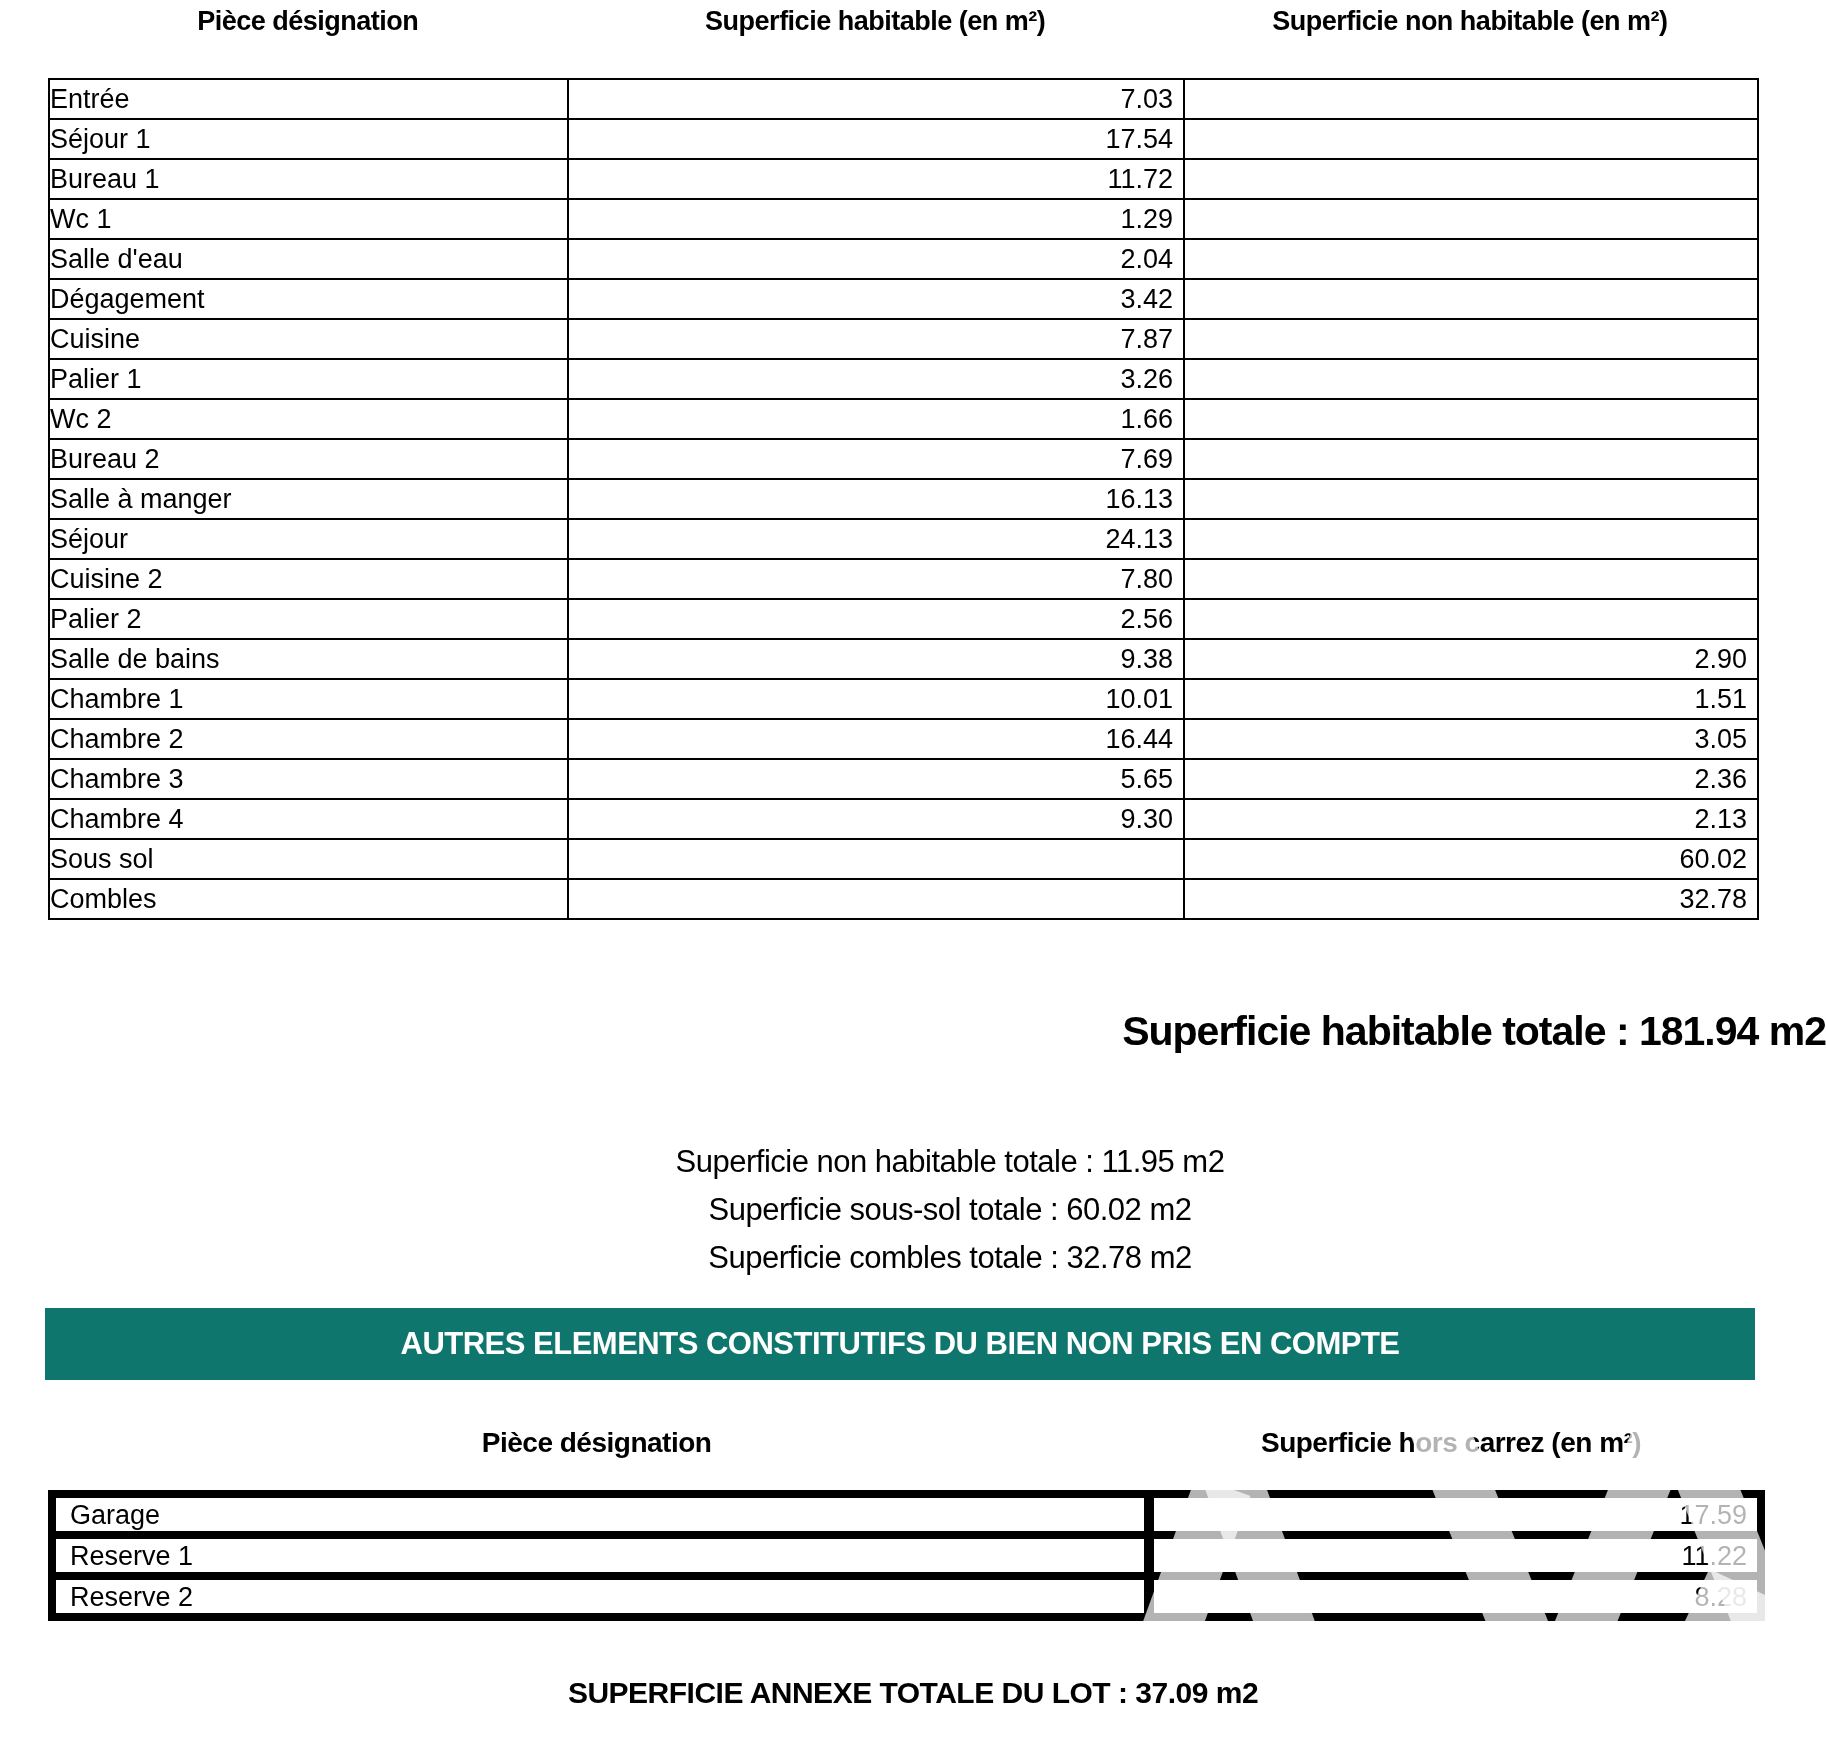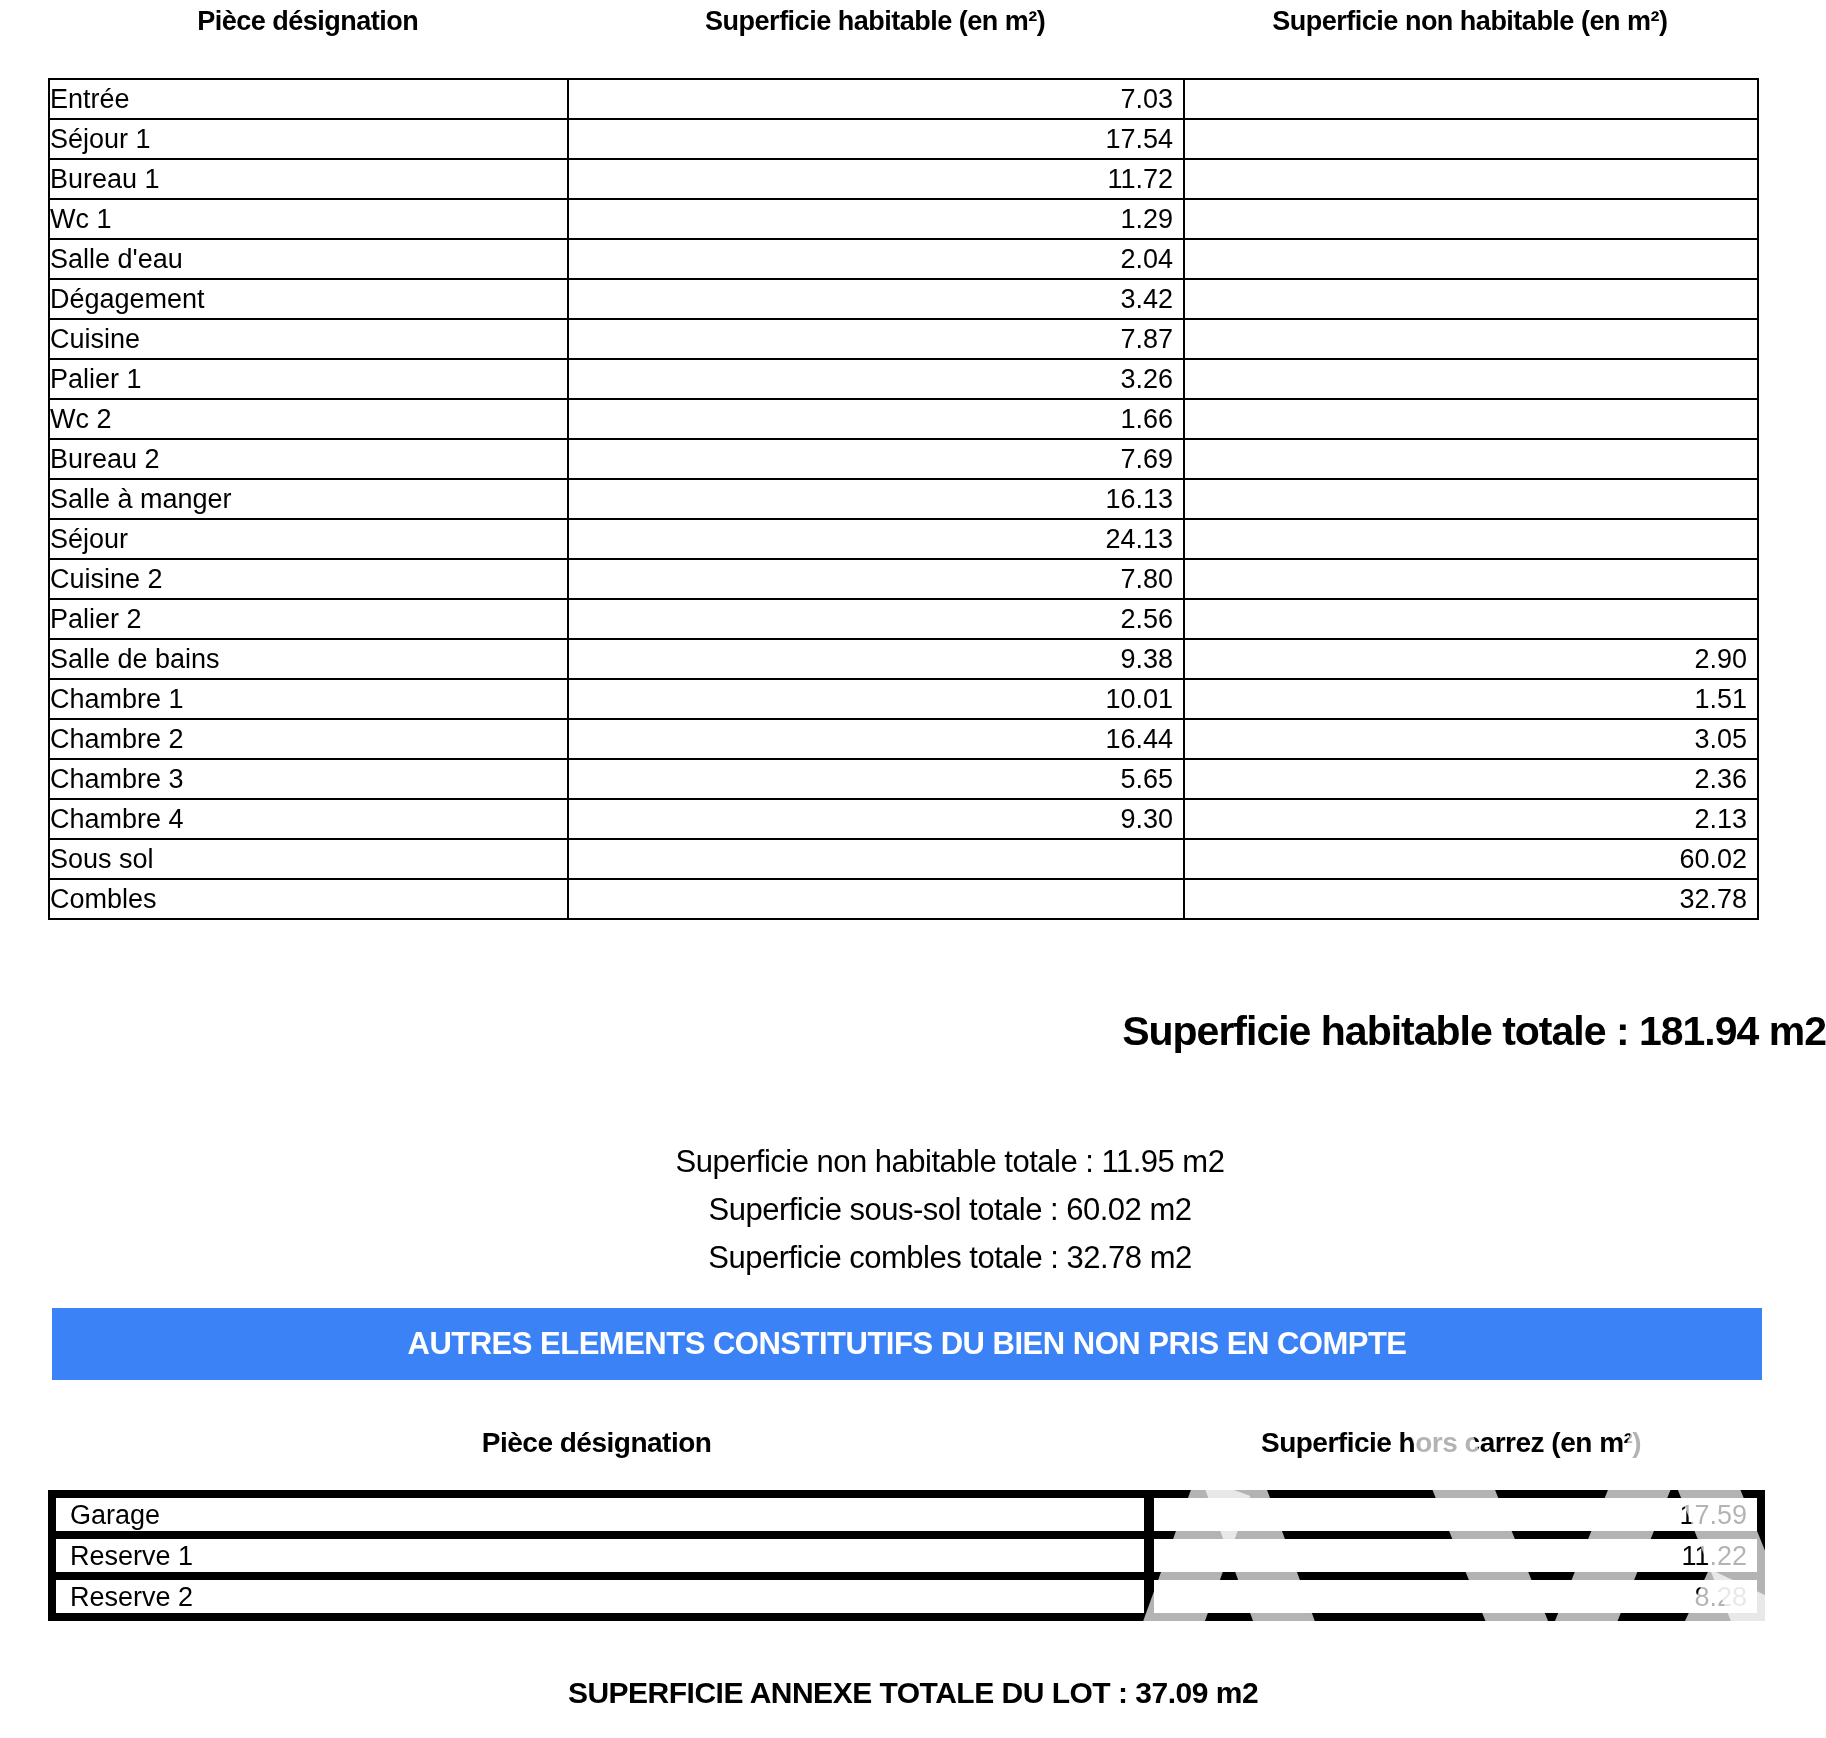--- a/index.html
+++ b/index.html
@@ -23,21 +23,21 @@
   }
   table.t1 td.name{text-align:left;}
   table.t1 td.val{padding-right:10px;text-align:right;}
 
   
   .title{left:0;top:1008px;width:100%;text-align:right;font-weight:700;font-size:41px;letter-spacing:-1px;}
   .subtotals{left:8px;top:1138px;width:100%;text-align:center;font-size:31px;line-height:48px;letter-spacing:-0.5px;padding-left:29px;}
 
   
   .banner{
-    left:52px;top:1308px;width:1710px;height:72px;background:#3b82f6;
+    left:45px;top:1308px;width:1710px;height:72px;background:#0f766e;
     display:flex;align-items:center;justify-content:center;
   }
   .banner span{color:#fff;font-weight:700;font-size:31px;letter-spacing:-0.5px;}
 
   
   .t2-headers{left:48px;top:1424px;width:1709px;height:38px;display:flex;align-items:center;}
   .t2-headers span{font-weight:700;font-size:28px;text-align:center;letter-spacing:-0.5px;}
   .t2-headers .c1{width:64.2%;}
   .t2-headers .c2{width:35.8%;}
 

